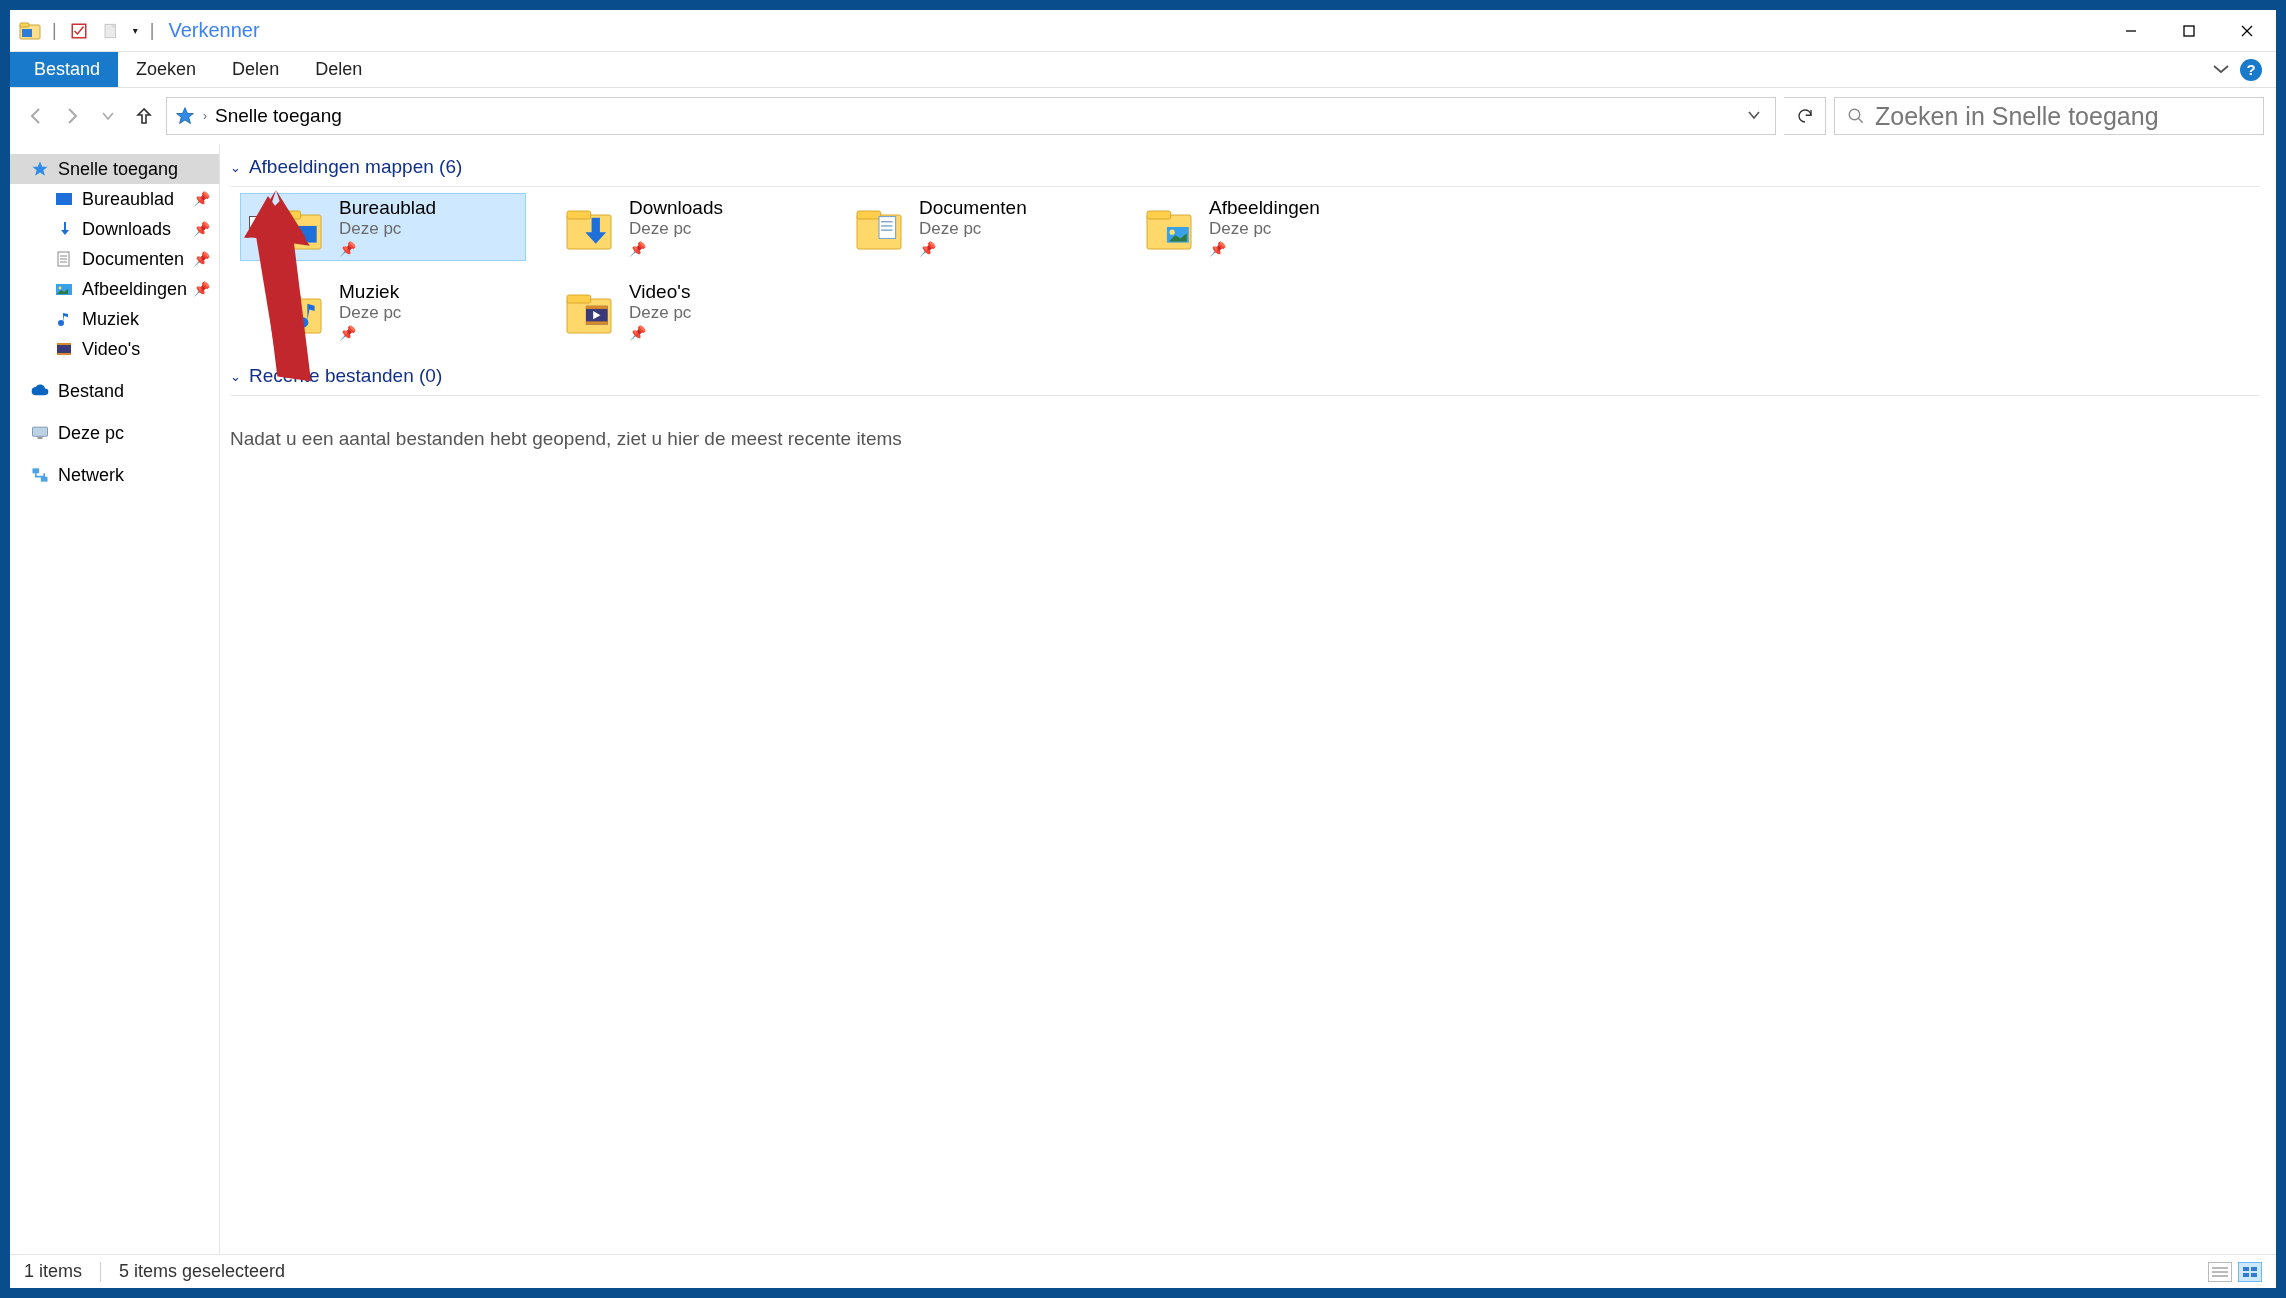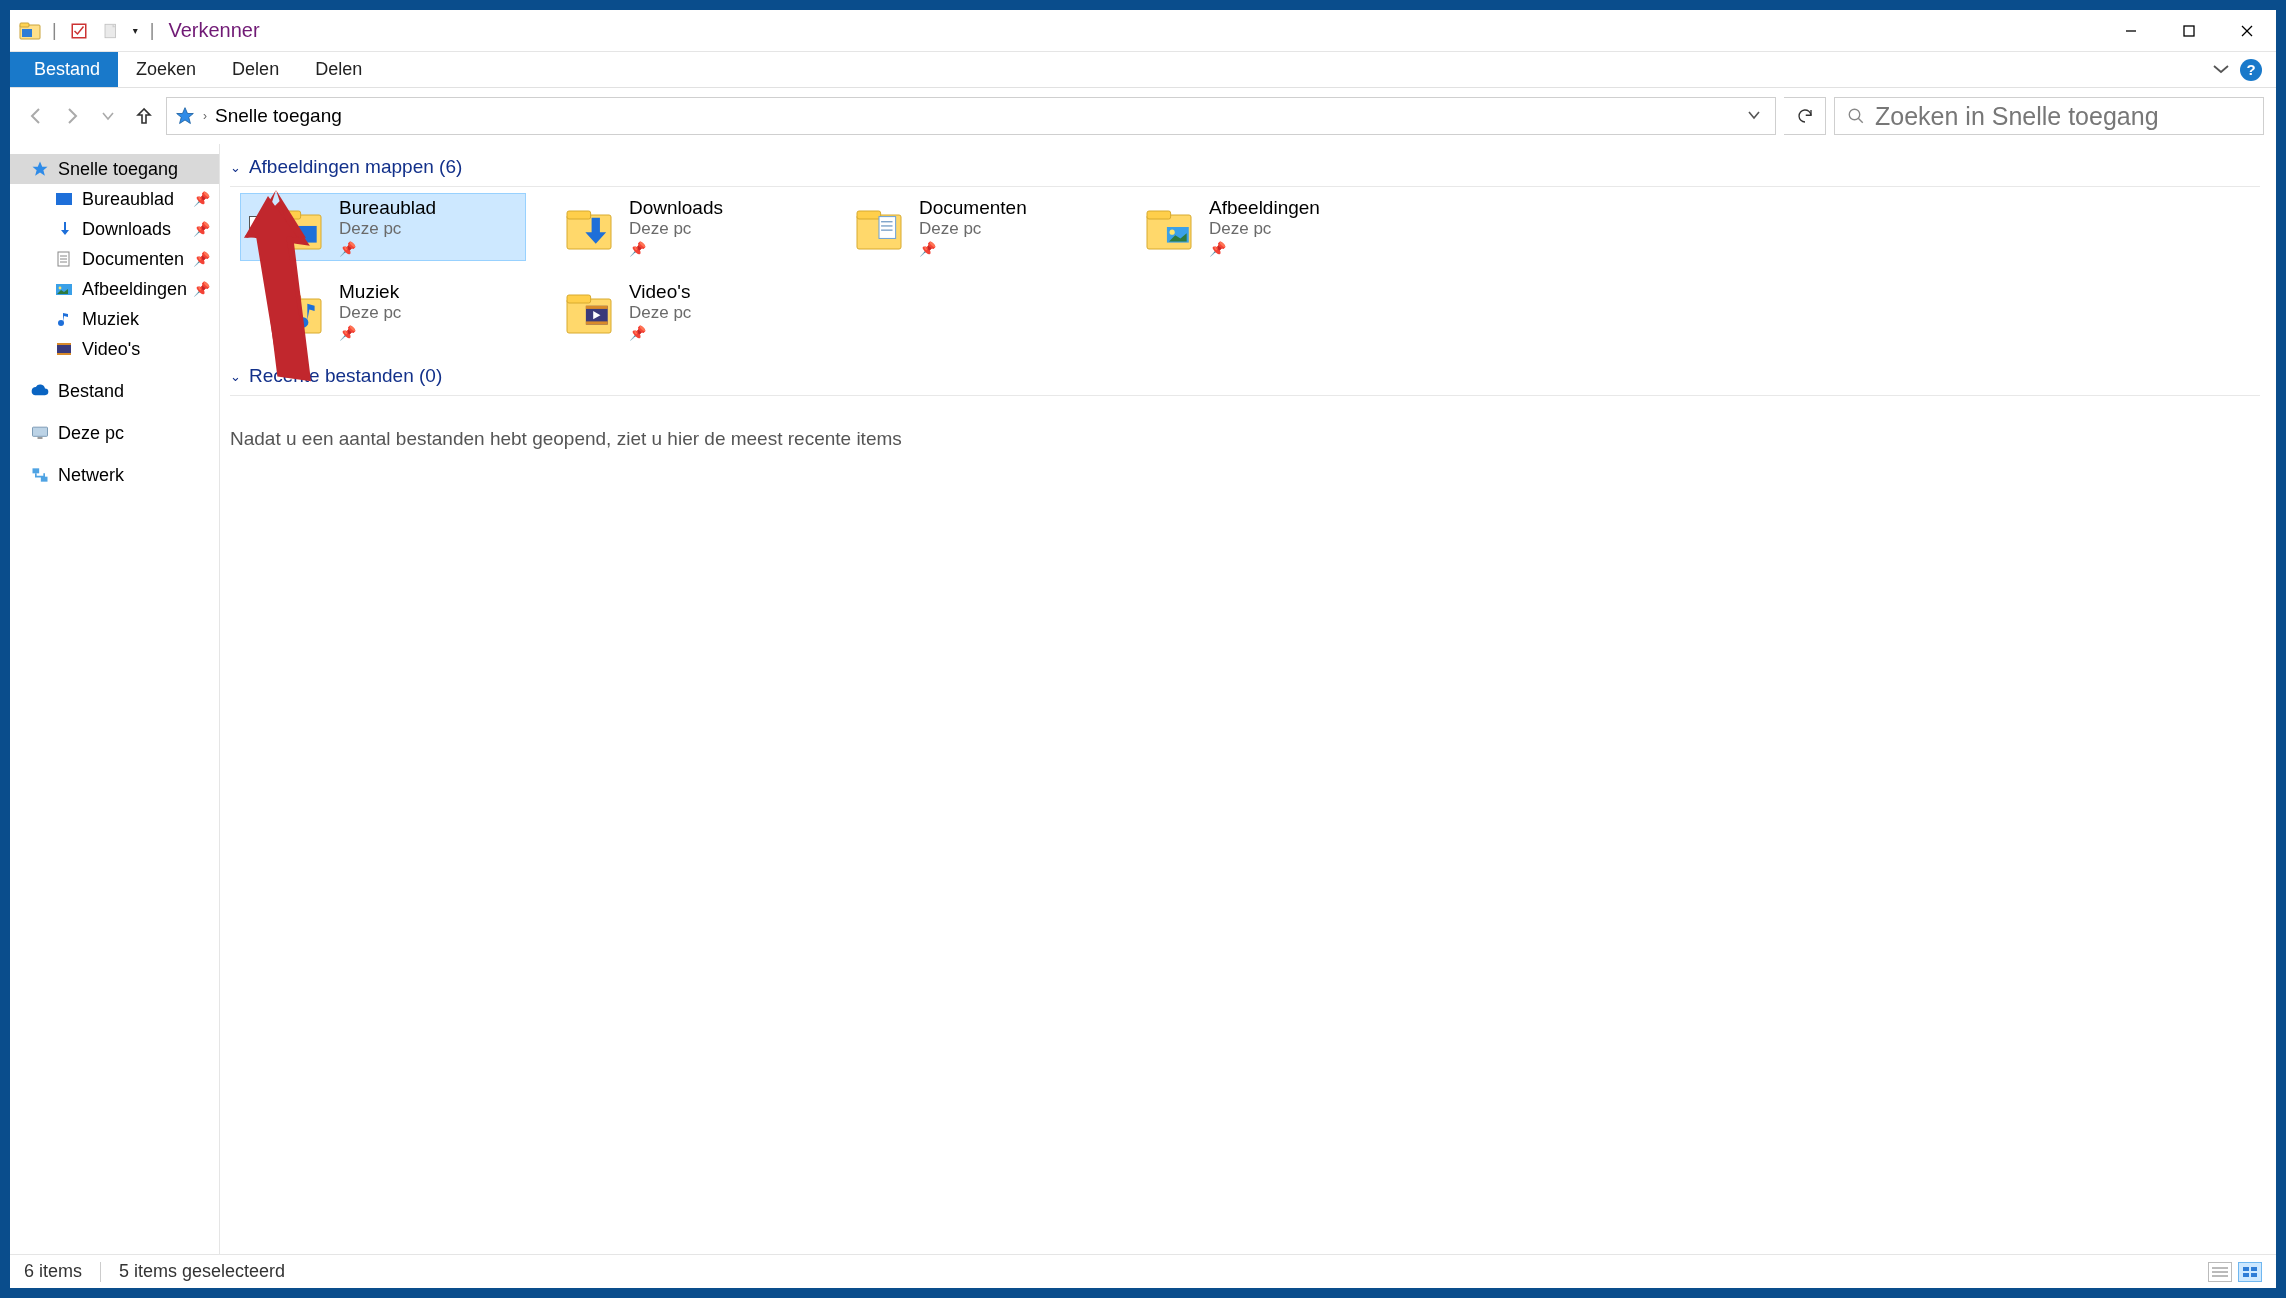--- a/index.html
+++ b/index.html
@@ -4,21 +4,21 @@
 <style>
   * { box-sizing: border-box; margin: 0; padding: 0; font-family: "Segoe UI", Tahoma, sans-serif; }
   body { background: #0a4d8c; display: flex; align-items: center; justify-content: center; height: 1298px; width: 2286px; }
   .window { width: 2276px; height: 1288px; background: #fff; border: 5px solid #0a4d8c; display: flex; flex-direction: column; position: relative; }
   
   .titlebar { height: 42px; display: flex; align-items: center; background: #fff; border-bottom: 1px solid #e5e5e5; }
   .tb-left { display: flex; align-items: center; gap: 4px; padding-left: 6px; }
   .tb-icon { width: 28px; height: 28px; display: inline-flex; align-items: center; justify-content: center; }
   .tb-sep { color: #888; font-size: 18px; margin: 0 4px; }
   .tb-dropdown { font-size: 10px; color: #222; padding: 0 4px; }
-  .tb-title { font-size: 20px; color: #701a75; padding-left: 6px; }
+  .tb-title { font-size: 20px; color: #3b82f6; padding-left: 6px; }
   .tb-controls { margin-left: auto; display: flex; }
   .tb-btn { width: 58px; height: 42px; display: flex; align-items: center; justify-content: center; font-size: 14px; }
   .tb-btn svg { width: 14px; height: 14px; }
   
   .ribbon { height: 36px; display: flex; align-items: stretch; border-bottom: 1px solid #e1e1e1; }
   .ribbon-tab { padding: 0 18px; display: flex; align-items: center; font-size: 18px; color: #222; }
   .ribbon-tab.file { background: #1979ca; color: #fff; padding-left: 24px; }
   .ribbon-right { margin-left: auto; display: flex; align-items: center; gap: 10px; padding-right: 14px; }
   .ribbon-caret { font-size: 14px; color: #555; }
   .help-circle { width: 22px; height: 22px; border-radius: 50%; background: #1979ca; color: #fff; display: flex; align-items: center; justify-content: center; font-size: 15px; font-weight: bold; }
@@ -407,21 +407,21 @@
       <svg class="arrow-annot" style="left:18px; top:46px;" width="90" height="200" viewBox="0 0 90 200">
         <defs></defs>
         <polygon points="22,0 58,40 42,40 78,174 44,174 8,40 -8,40" transform="translate(20,8) rotate(8)" fill="#c1272d"></polygon>
         <polygon points="30,0 60,48 45,46 30,0 0,48 15,46" transform="translate(8,0)" fill="#c1272d"></polygon>
         <path d="M30 6 L60 48 L48 46 L70 180 L40 180 L18 46 L6 48 Z" fill="#c1272d"></path>
       </svg>
     </div>
   </div>
 
   <div class="statusbar">
-    <span>6 items</span>
+    <span>1 items</span>
     <span class="sep"></span>
     <span>5 items geselecteerd</span>
     <div class="status-right">
       <div class="view-btn">
           <svg width="16" height="12" viewBox="0 0 16 12">
             <line x1="0" y1="2" x2="16" y2="2" stroke="#777"></line>
             <line x1="0" y1="6" x2="16" y2="6" stroke="#777"></line>
             <line x1="0" y1="10" x2="16" y2="10" stroke="#777"></line>
           </svg>
         </div>

